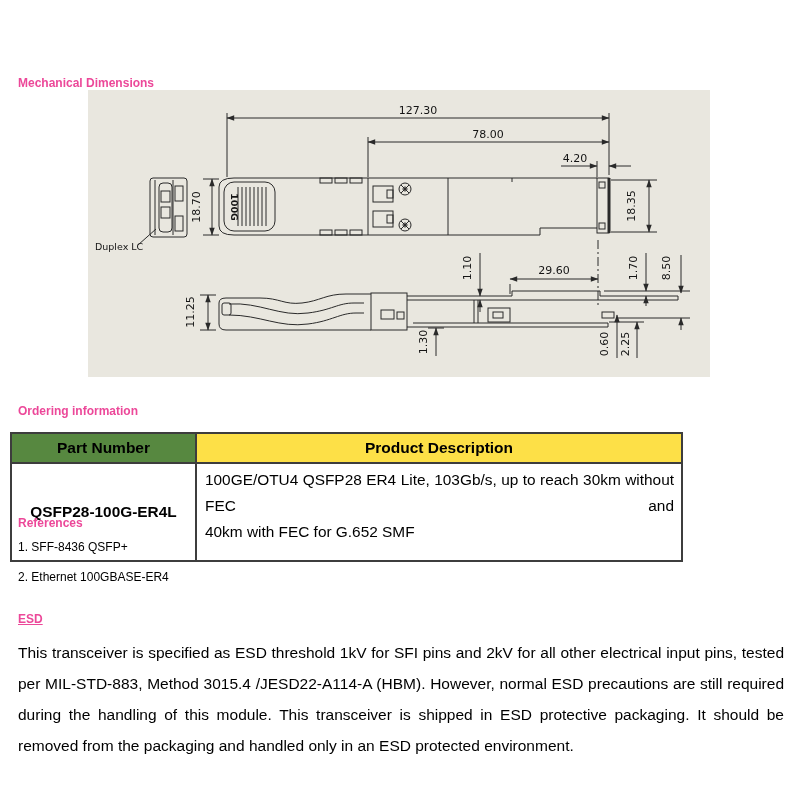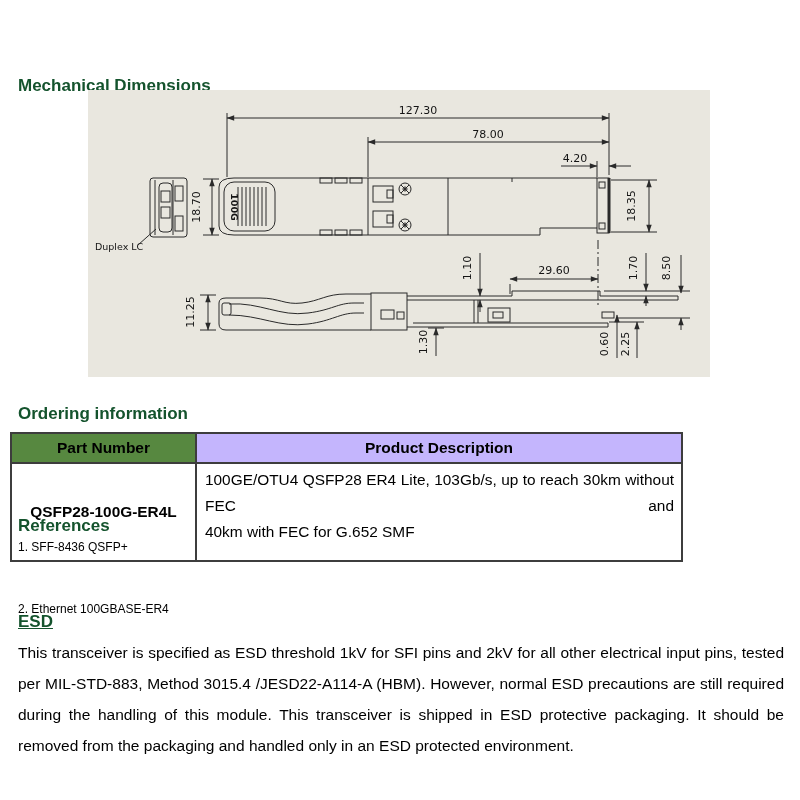--- a/index.html
+++ b/index.html
@@ -1,21 +1,21 @@
 <!DOCTYPE html>
 <html><head>
 <meta charset="utf-8">
 <style>
   html,body{margin:0;padding:0;}
   body{
     width:800px;height:800px;background:#ffffff;position:relative;
     font-family:"Liberation Sans", sans-serif;color:#000;overflow:hidden;
   }
   .abs{position:absolute;}
-  .heading{font-weight:bold;font-size:17px;color:#14532d;white-space:nowrap;}
+  .heading{font-weight:bold;font-size:12px;color:#ec4899;white-space:nowrap;}
   
   #drawing-wrap{left:88px;top:90px;width:622px;height:287px;background:#e9e7df;}
   #drawing-wrap svg{display:block;}
   .ln{stroke:#2a2a2a;stroke-width:1;fill:none;}
   .thick{stroke:#2a2a2a;stroke-width:3;fill:none;}
   .dimtxt{font-family:"DejaVu Sans",sans-serif;font-size:11px;fill:#141414;}
   .smalltxt{font-family:"DejaVu Sans",sans-serif;font-size:9.5px;fill:#141414;}
   .marktxt{font-family:"DejaVu Sans",sans-serif;font-size:9.5px;font-weight:bold;fill:#141414;}
   
   #order-table{left:10px;top:432px;width:673px;border-collapse:collapse;table-layout:fixed;}
@@ -197,30 +197,30 @@
 <div class="abs heading" style="left:18px;top:404px;">Ordering information</div>
 
 <table class="abs" id="order-table">
   <colgroup>
       <col style="width:185px">
       <col>
     </colgroup>
   <tbody>
       <tr>
     <th style="background-color: rgb(87, 136, 64);">Part Number</th>
-    <th style="background-color: #c4b5fd;">Product Description</th>
+    <th style="background-color: #fde047;">Product Description</th>
   </tr>
   <tr>
     <td class="part-cell">QSFP28-100G-ER4L</td>
     <td class="desc-cell">
       <span class="desc-line1">100GE/OTU4 QSFP28 ER4 Lite, 103Gb/s, up to reach 30km without FEC and</span>
       <span class="desc-line2">40km with FEC for G.652 SMF</span>
     </td>
   </tr>
 </tbody>
   </table>
 
 <div class="abs heading" style="left:18px;top:516px;">References</div>
 <div class="abs ref-item" style="left:18px;top:540px;">1. SFF-8436 QSFP+</div>
-<div class="abs ref-item" style="left:18px;top:570px;margin-top:32px;">2. Ethernet 100GBASE-ER4</div>
+<div class="abs ref-item" style="left:18px;top:570px;">2. Ethernet 100GBASE-ER4</div>
 
 <div class="abs heading" style="left:18px;top:612px;text-decoration:underline;">ESD</div>
 <div class="abs" id="esd-body">This transceiver is specified as ESD threshold 1kV for SFI pins and 2kV for all other electrical input pins, tested per MIL-STD-883, Method 3015.4 /JESD22-A114-A (HBM). However, normal ESD precautions are still required during the handling of this module. This transceiver is shipped in ESD protective packaging. It should be removed from the packaging and handled only in an ESD protected environment.</div>
 
 </body></html>

